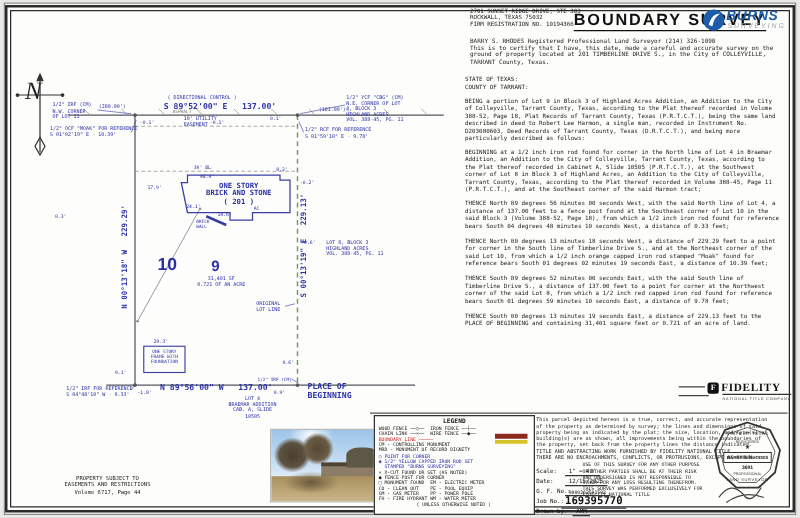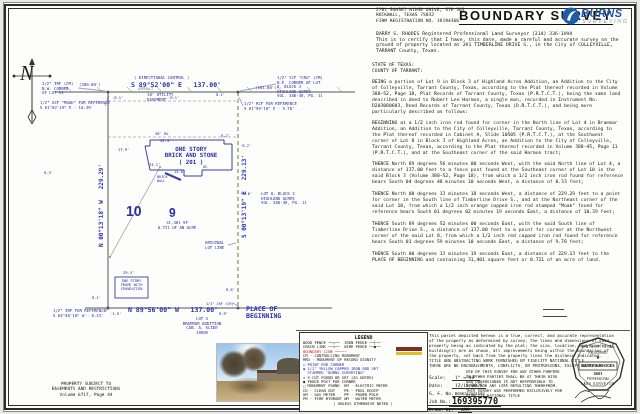--- a/index.html
+++ b/index.html
@@ -197,20 +197,25 @@
 for corner in the South line of Timberline Drive S., and at the Northeast corner of the
 said Lot 10, from which a 1/2 inch orange capped iron rod stamped "Moak" found for
 reference bears South 01 degrees 02 minutes 19 seconds East, a distance of 10.39 feet;</div>
   <div class="t mono" style="left:372px;top:221px;font-size:4.7px;line-height:5.9px;color:#222;white-space:pre;">THENCE South 89 degrees 52 minutes 00 seconds East, with the said South line of
 Timberline Drive S., a distance of 137.00 feet to a point for corner at the Northwest
 corner of the said Lot 8, from which a 1/2 inch red capped iron rod found for reference
 bears South 01 degrees 59 minutes 10 seconds East, a distance of 9.78 feet;</div>
   <div class="t mono" style="left:372px;top:251px;font-size:4.7px;line-height:5.9px;color:#222;white-space:pre;">THENCE South 00 degrees 13 minutes 19 seconds East, a distance of 229.13 feet to the
 PLACE OF BEGINNING and containing 31,401 square feet or 0.721 of an acre of land.</div>
 
+  <div class="t" style="left:566px;top:305px;width:70px;height:18px;">
+    <div style="position:absolute;left:0;top:1px;width:9px;height:9px;background:#111;border-radius:2px;color:#fff;font-size:6.5px;font-weight:bold;text-align:center;line-height:9px;font-family:'Liberation Serif',serif;">F</div>
+    <div class="t" style="left:11px;top:0px;font-size:9px;font-weight:bold;letter-spacing:0.5px;color:#111;font-family:'Liberation Serif',serif;">FIDELITY</div>
+    <div class="t" style="left:12px;top:10px;font-size:3px;letter-spacing:0.7px;color:#333;border-top:0.5px solid #333;padding-top:0.5px;">NATIONAL TITLE COMPANY</div>
+  </div>
   <div style="position:absolute;left:543px;top:309px;width:21px;border-top:0.7px solid #444;"></div>
   <div style="position:absolute;left:543px;top:316px;width:24px;border-top:0.7px solid #444;"></div>
 
   <div style="position:absolute;left:296px;top:330px;width:334px;border-top:1px solid #555;"></div>
 
   <div class="t mono" style="left:20px;top:381px;width:132px;text-align:center;font-size:4.4px;line-height:5.4px;color:#222;">PROPERTY SUBJECT TO
 EASEMENTS AND RESTRICTIONS
 Volume 6717, Page 44</div>
 
   <div style="position:absolute;left:216px;top:343px;width:84px;height:57px;overflow:hidden;border:0.5px solid #bbb;background:linear-gradient(#9cc4e8,#cfe3f6 55%,#e8f1fa 70%);">

